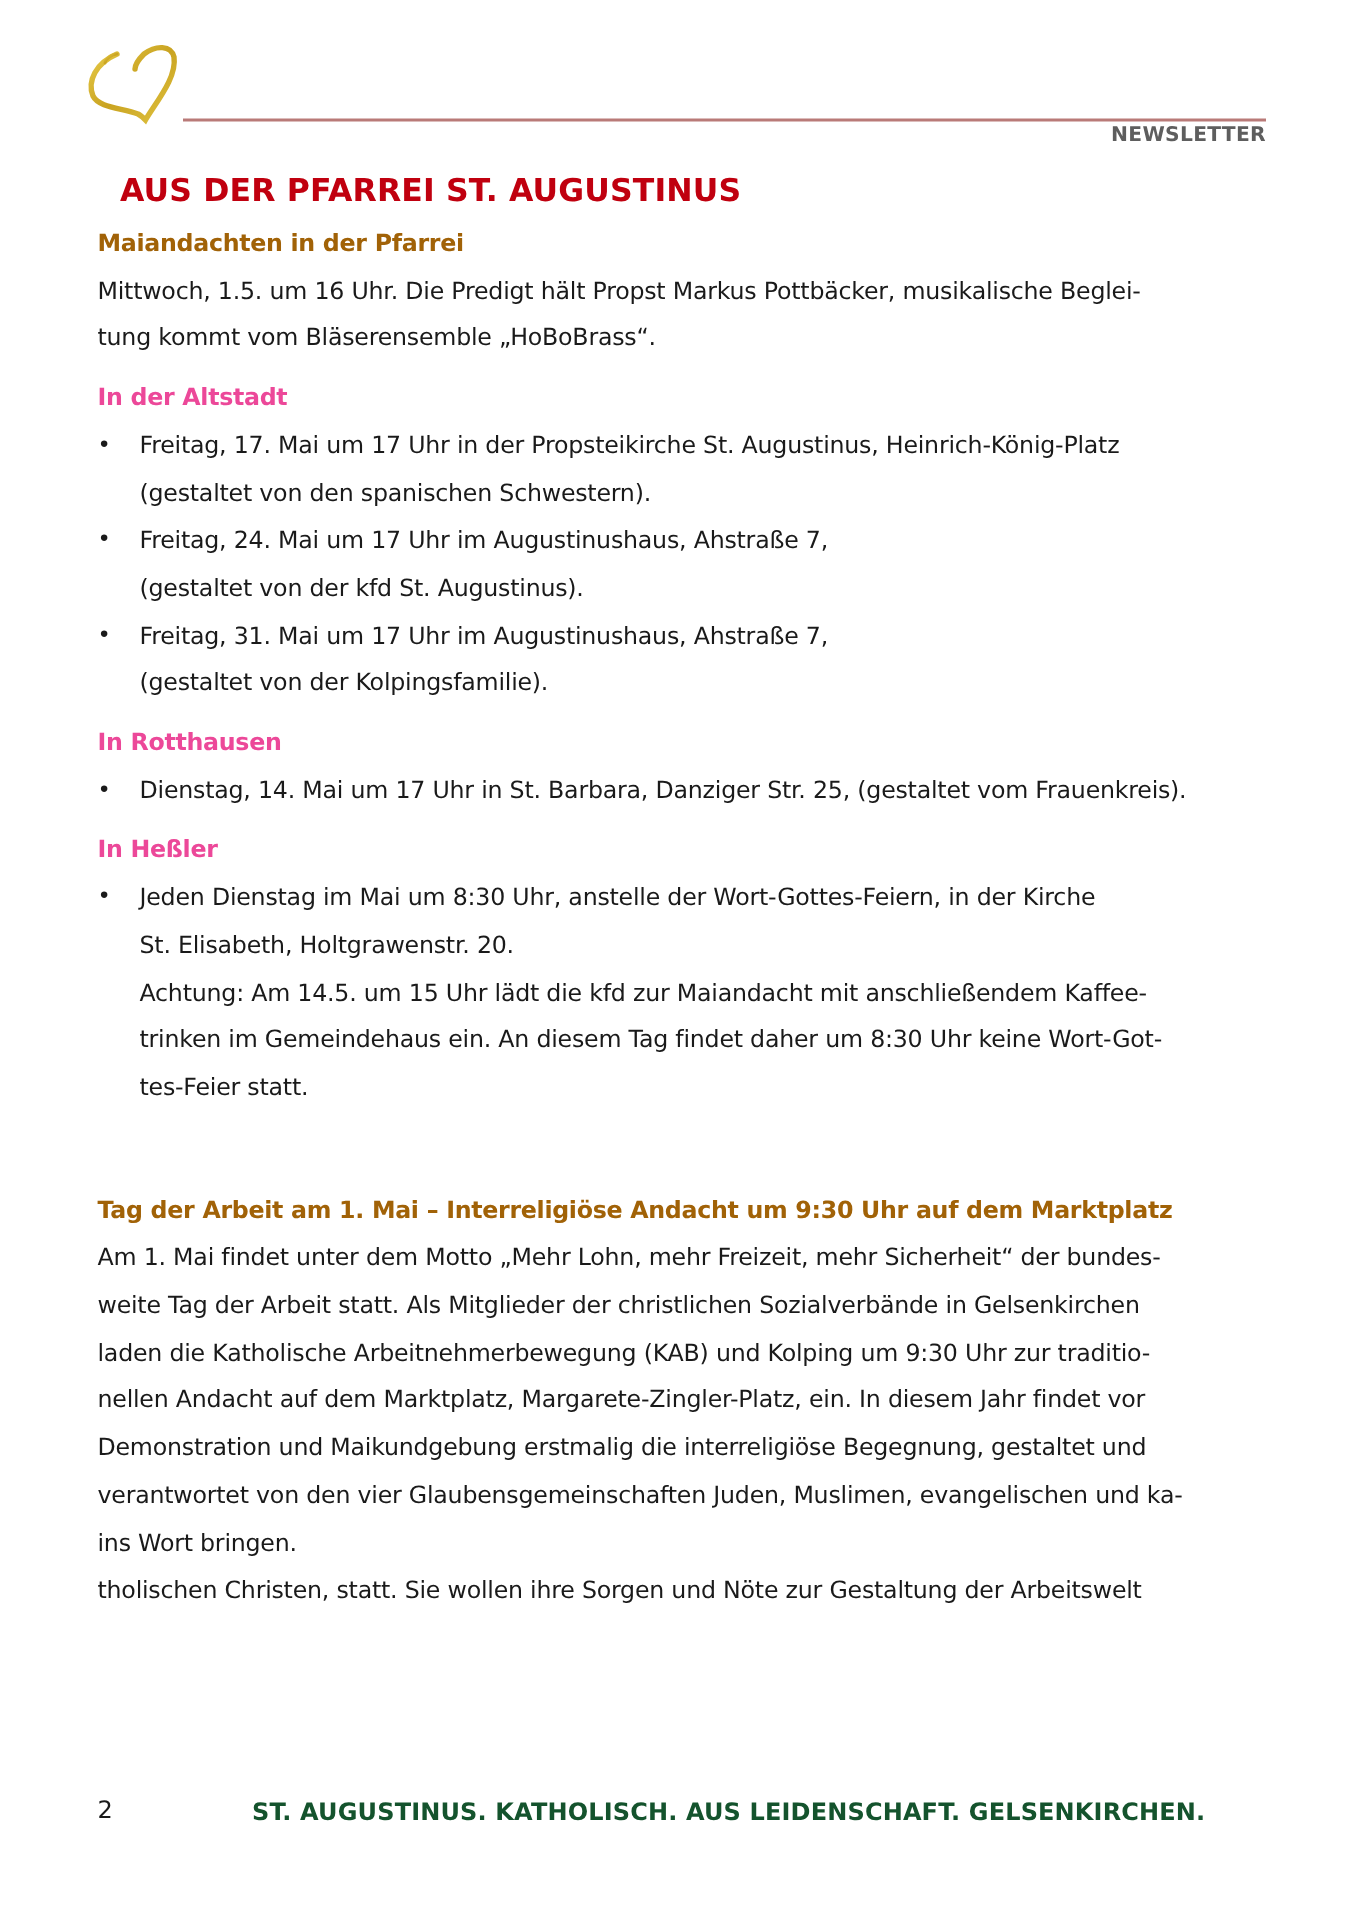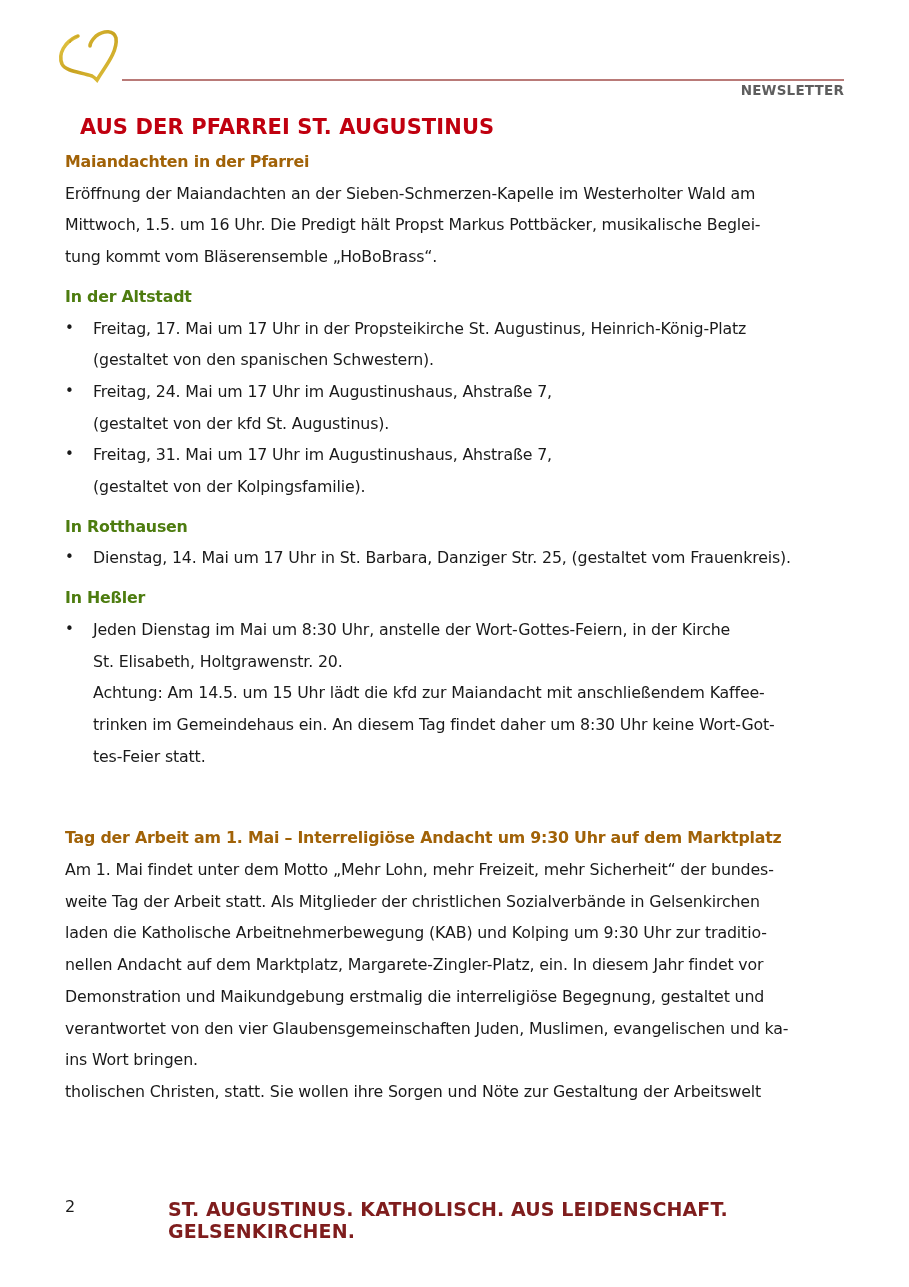--- a/index.html
+++ b/index.html
@@ -24,39 +24,39 @@
     }
     .content {
       position: absolute; left: 65px; top: 146px; width: 790px;
       font-size: 15.8px; line-height: 31.7px; letter-spacing: -0.15px;
     }
     .section-heading {
       margin: 0; font-weight: bold; font-size: 15.8px; color: #a16207;
       letter-spacing: -0.2px;
     }
     .sub-heading {
-      margin: 8px 0 0 0; font-weight: bold; font-size: 15.8px; color: #4d7c0f;
+      margin: 8px 0 0 0; font-weight: bold; font-size: 15.8px; color: #ec4899;
       letter-spacing: -0.2px;
     }
     p { margin: 0; }
     ul { list-style: none; margin: 0; padding: 0; }
     li { position: relative; padding-left: 28px; }
     li .bullet {
       position: absolute; left: 0; top: 0; width: 28px;
       font-size: 15px;
     }
     .line { display: block; white-space: nowrap; }
     .spacer-big { height: 50px; }
     .footer-page-number {
       position: absolute; left: 65px; top: 1197px;
       font-size: 16px; color: #1a1a1a;
     }
     .footer-slogan {
       position: absolute; left: 168px; top: 1198px;
-      font-weight: bold; font-size: 19px; color: #7f1d1d; letter-spacing: 0.1px;
+      font-weight: bold; font-size: 16px; color: #14532d; letter-spacing: 0.1px;
     }
   </style>
 </head>
 <body>
 
 <div class="logo">
   <svg width="70" height="56" viewBox="0 0 70 56">
     <defs>
       <linearGradient id="gold" x1="0" y1="0" x2="1" y2="1">
         <stop offset="0" stop-color="#e8cc4a"></stop>
@@ -72,21 +72,20 @@
 <div class="header-rule"></div>
 <div class="newsletter-label">NEWSLETTER</div>
 
 <h1 class="page-title">AUS DER PFARREI ST. AUGUSTINUS</h1>
 
 <div class="content">
 
   <section>
     <h2 class="section-heading">Maiandachten in der Pfarrei</h2>
     <p>
-      <span class="line">Eröffnung der Maiandachten an der Sieben-Schmerzen-Kapelle im Westerholter Wald am</span>
       <span class="line">Mittwoch, 1.5. um 16 Uhr. Die Predigt hält Propst Markus Pottbäcker, musikalische Beglei-</span>
       <span class="line">tung kommt vom Bläserensemble „HoBoBrass“.</span>
     </p>
 
     <h3 class="sub-heading">In der Altstadt</h3>
     <ul>
       <li>
         <span class="bullet">•</span>
         <span class="line">Freitag, 17. Mai um 17 Uhr in der Propsteikirche St. Augustinus, Heinrich-König-Platz</span>
         <span class="line">(gestaltet von den spanischen Schwestern).</span>

